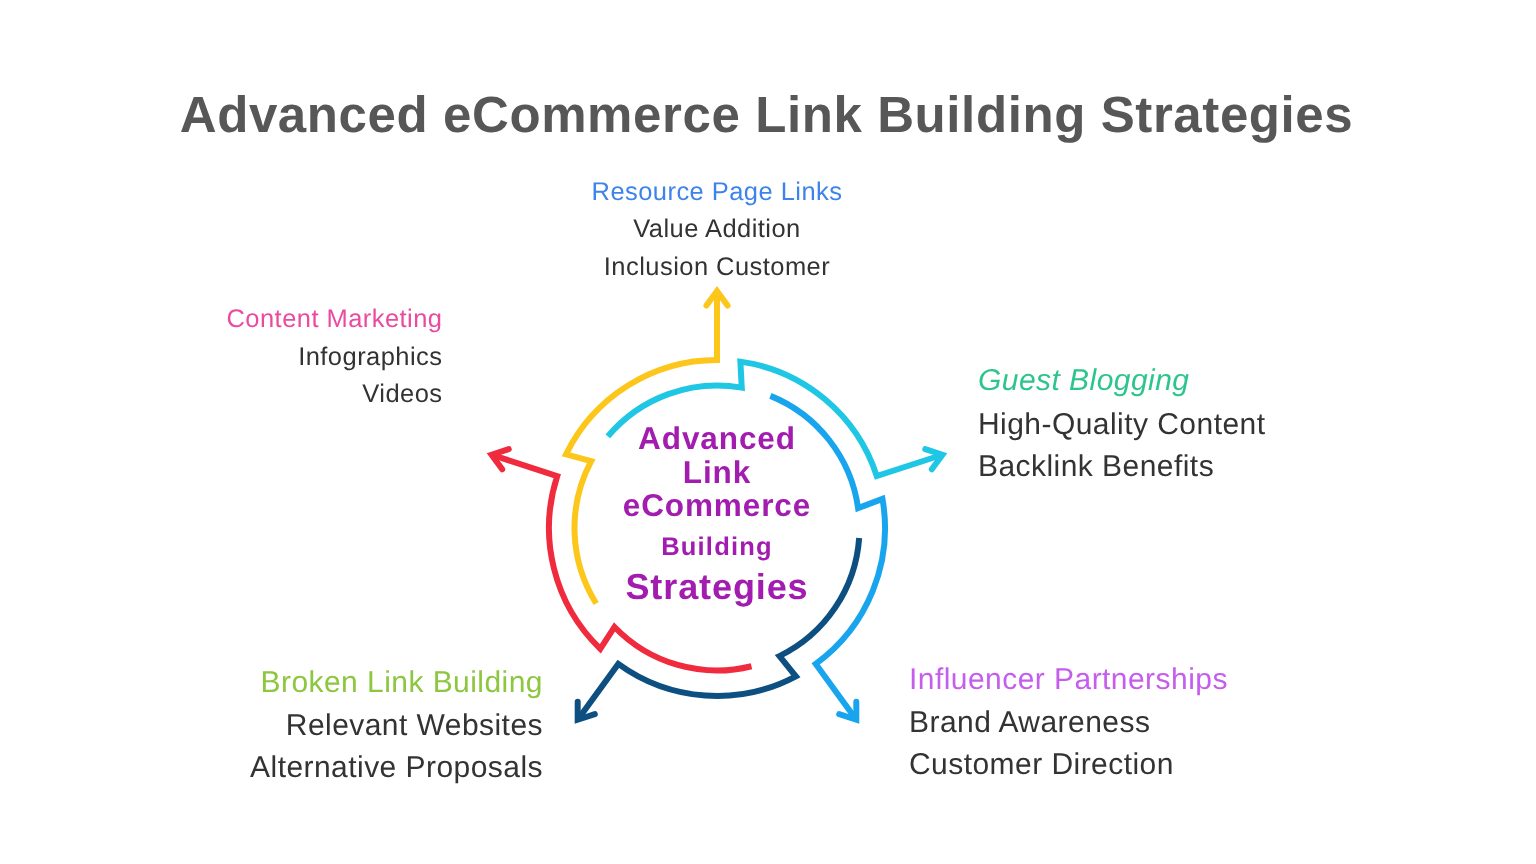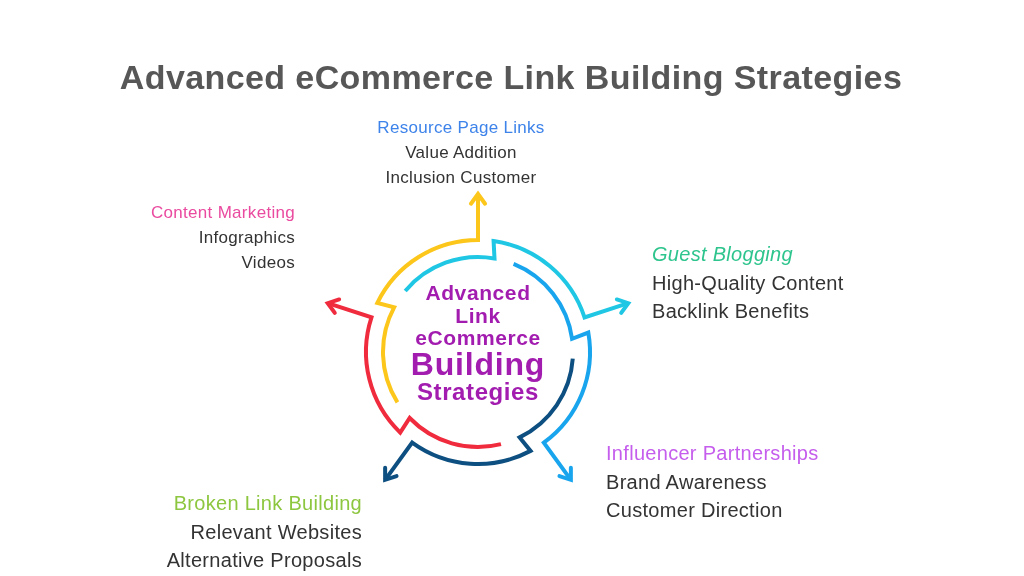--- a/index.html
+++ b/index.html
@@ -42,41 +42,41 @@
       text-align: center;
       color: #a21caf;
       font-weight: bold;
     }
     .center-text .sm {
       font-size: 21px;
       line-height: 22.5px;
       letter-spacing: 0.6px;
     }
     .center-text .lg {
-      font-size: 32px;
+      font-size: 17px;
       line-height: 29px;
       letter-spacing: 0.8px;
     }
     .center-text .md {
       font-size: 24px;
       line-height: 26px;
       letter-spacing: 0.6px;
     }
     .label-block {
       position: absolute;
       color: #333333;
       white-space: nowrap;
     }
     .label-block .heading, .label-block .item { display: block; }
     .small-block { font-size: 17px; line-height: 24.8px; letter-spacing: 0.3px; }
     .large-block { font-size: 20px; line-height: 28.5px; letter-spacing: 0.3px; }
     .align-center { text-align: center; }
     .align-right { text-align: right; }
     .align-left { text-align: left; }
-    #block-resource { left: 311px; width: 300px; top: 116px; }
+    #block-resource { left: 328px; width: 300px; top: 116px; }
     #block-content { right: 729px; top: 201px; }
     #block-guest { left: 652px; top: 240px; }
     #block-broken { right: 662px; top: 441px; }
     #block-influencer { left: 606px; top: 439px; }
   </style>
 </head>
 <body>
 
 <div class="title">Advanced eCommerce Link Building Strategies</div>
 
@@ -123,21 +123,21 @@
   <span class="item">Backlink Benefits</span>
 </div>
 
 <div class="label-block large-block align-left" id="block-influencer">
   <span class="heading" style="color: rgb(197, 93, 237);">Influencer Partnerships</span>
   <span class="item">Brand Awareness</span>
   <span class="item">Customer Direction</span>
 </div>
 
 <div class="label-block large-block align-right" id="block-broken">
-  <span class="heading" style="color: rgb(141, 198, 63); margin-top: 48px;">Broken Link Building</span>
+  <span class="heading" style="color: rgb(141, 198, 63);">Broken Link Building</span>
   <span class="item">Relevant Websites</span>
   <span class="item">Alternative Proposals</span>
 </div>
 
 <div class="label-block small-block align-right" id="block-content">
   <span class="heading" style="color: rgb(234, 74, 159);">Content Marketing</span>
   <span class="item">Infographics</span>
   <span class="item">Videos</span>
 </div>
 

